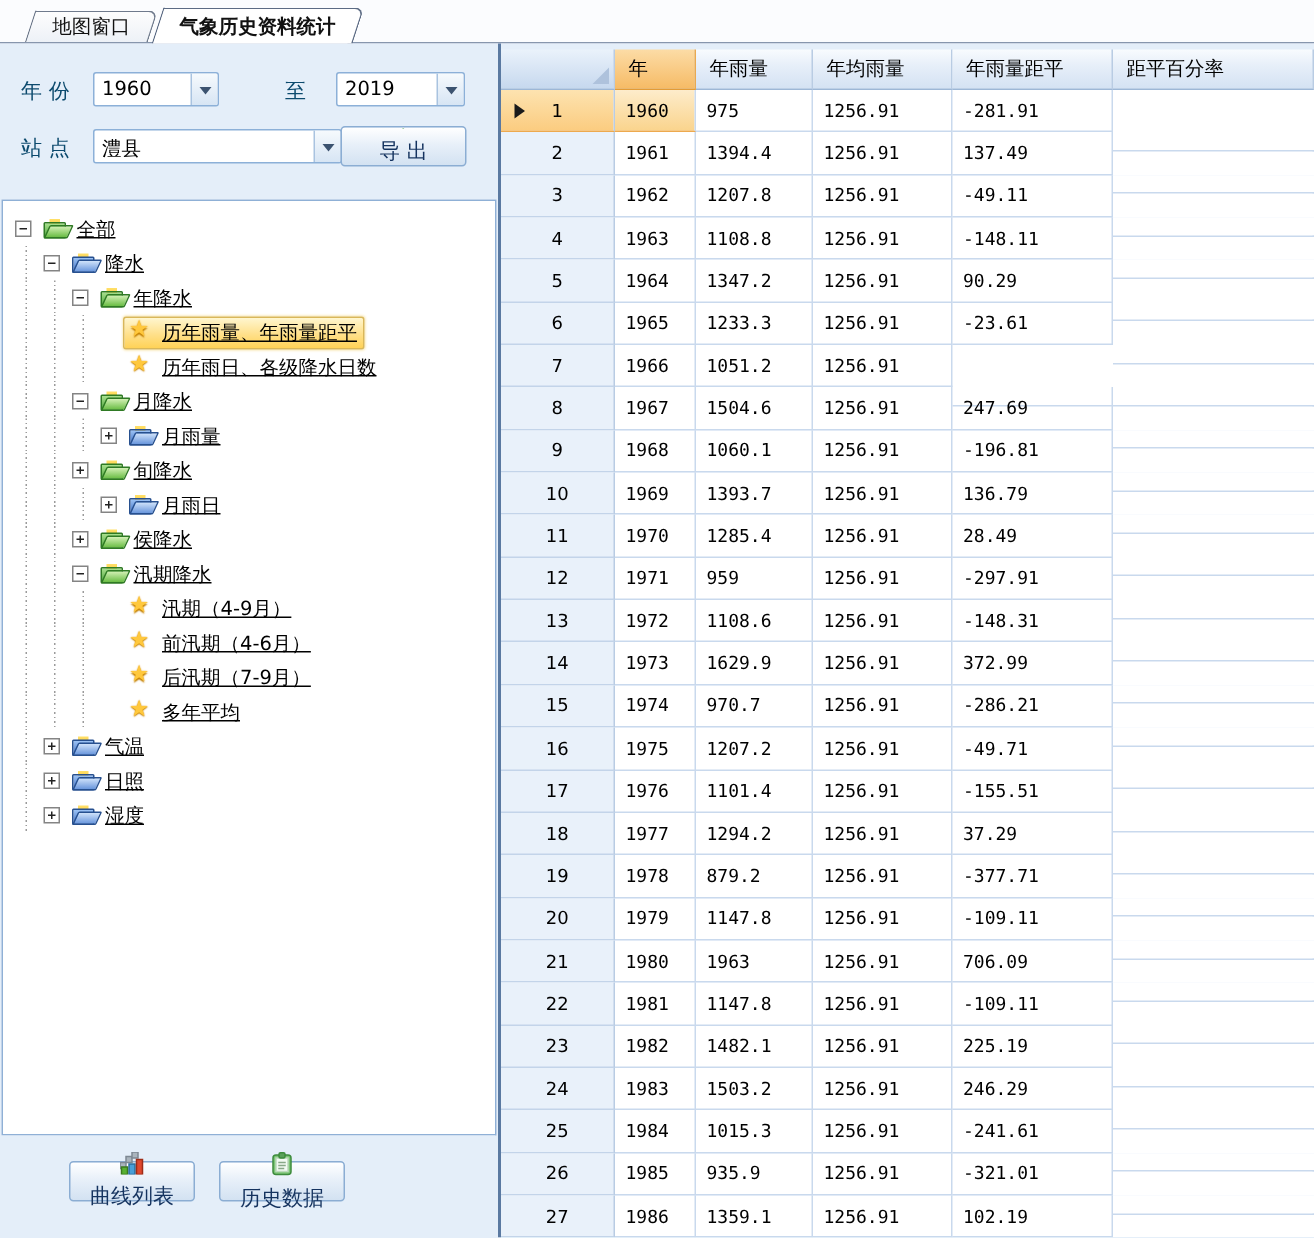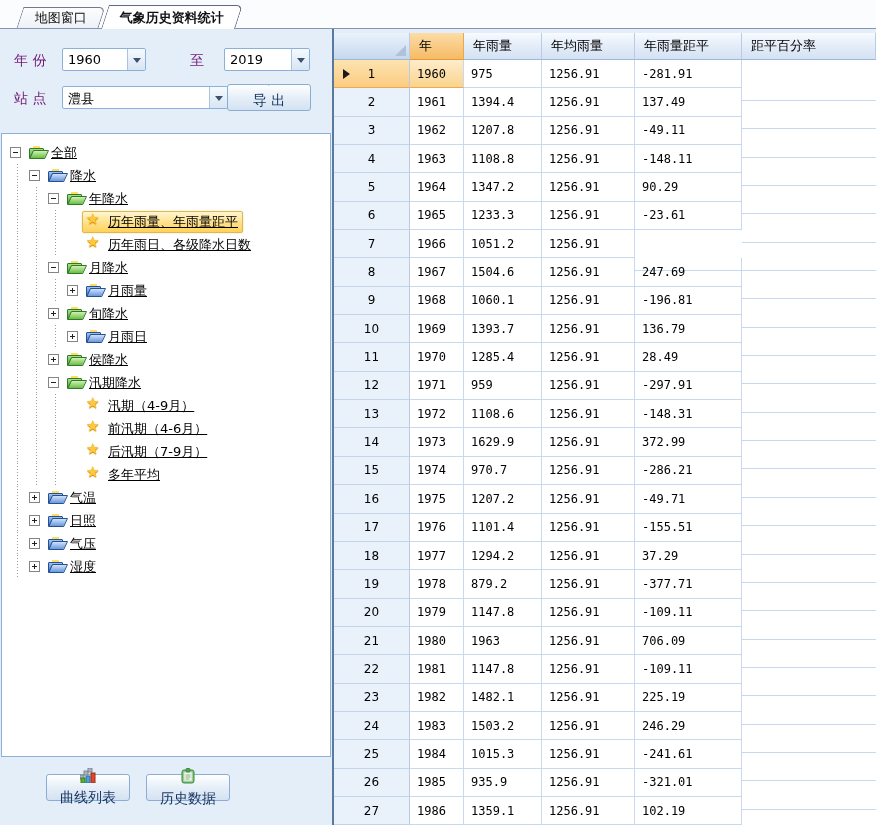--- a/index.html
+++ b/index.html
@@ -14,21 +14,21 @@
          border-radius:0 6px 0 0; background:linear-gradient(#fdfdfd,#edf1f7); margin-right:3px;
          display:flex; align-items:center; padding:0 14px; cursor:default; }
   .tab .t { transform:skewX(18deg); font-size:13px; color:#111; white-space:nowrap; }
   .tab.active { height:24px; background:#fff; margin-bottom:-1px; z-index:2; border-color:#5c6b84; }
   .tab.active .t { font-weight:bold; }
 
   
   .left { position:absolute; top:29px; left:0; width:332px; bottom:0; background:#e4eef9; }
 
   .filters { position:absolute; top:0; left:0; width:100%; height:104px; }
-  .flabel { position:absolute; font-size:14px; color:#701a75; }
+  .flabel { position:absolute; font-size:14px; color:#0c4a6e; }
   .combo { position:absolute; height:23px; background:#fff; border:1px solid #8cb0d8; border-radius:2px;
            display:flex; overflow:hidden; }
   .combo .val { flex:1; font-size:13px; color:#000; padding:3px 0 0 5px; white-space:nowrap; overflow:hidden; }
   .combo .cbtn { width:18px; border-left:1px solid #a9c3e0; background:linear-gradient(#f6fafd,#d7e5f4);
                  display:flex; align-items:center; justify-content:center; }
   .arrow-down { width:0; height:0; border:4px solid transparent; border-top:5px solid #3c5370; margin-top:5px; }
   .btn { border:1px solid #8badd3; border-radius:3px; color:#15335f; font-size:14px;
          background:linear-gradient(#ffffff,#e8f0f9 45%,#d3e2f2); display:flex; align-items:center;
          justify-content:center; gap:6px; cursor:default;flex-direction:column; }
   .export-btn { position:absolute; left:227px; top:55px; width:84px; height:27px; }
@@ -356,30 +356,20 @@
           <span class="guides">
             <span class="guide"></span>
           </span>
           <span class="expander plus"></span>
           <span class="node">
             <span class="icon folder-blue"></span>
             <span class="lbl">日照</span>
           </span>
         </div>
 
-        <div class="tree-row">
-          <span class="guides">
-            <span class="guide"></span>
-          </span>
-          <span class="expander plus"></span>
-          <span class="node">
-            <span class="icon folder-blue"></span>
-            <span class="lbl">气压</span>
-          </span>
-        </div>
 
         <div class="tree-row">
           <span class="guides">
             <span class="guide"></span>
           </span>
           <span class="expander plus"></span>
           <span class="node">
             <span class="icon folder-blue"></span>
             <span class="lbl">湿度</span>
           </span>

